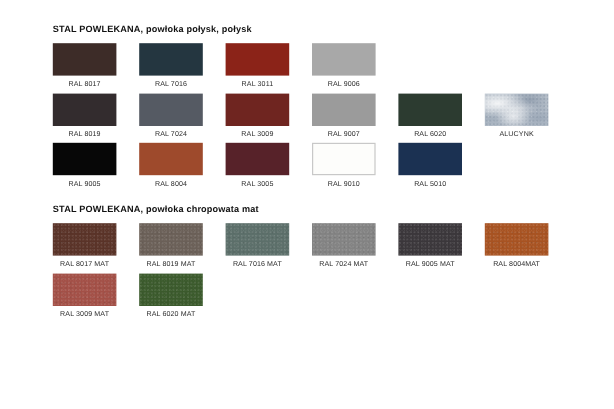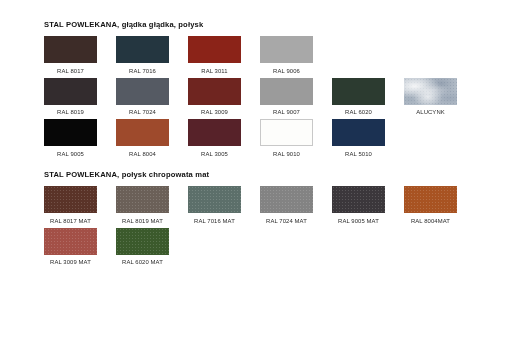--- a/index.html
+++ b/index.html
@@ -106,21 +106,21 @@
     background-position:
       0 0, 0 0, 0 0, 0 0, 0 0, 0 0, 0 0, 1px 1px;
   }
 </style>
 </head>
 <body>
 
 <div class="page">
 
   <div class="section" id="section-gloss">
-    <div class="section-title">STAL POWLEKANA, głądka głądka, połysk</div>
+    <div class="section-title">STAL POWLEKANA, powłoka połysk, połysk</div>
     <div class="rows">
         <div class="row">
           <div class="cell">
             <div class="swatch" style="background: rgb(61, 44, 40);"></div>
             <div class="swatch-label">RAL 8017</div>
           </div>
           <div class="cell">
             <div class="swatch" style="background: rgb(36, 54, 64);"></div>
             <div class="swatch-label">RAL 7016</div>
           </div>
@@ -178,21 +178,21 @@
           </div>
           <div class="cell">
             <div class="swatch" style="background: rgb(27, 49, 82);"></div>
             <div class="swatch-label">RAL 5010</div>
           </div>
         </div>
       </div>
   </div>
 
   <div class="section" id="section-mat">
-    <div class="section-title">STAL POWLEKANA, połysk chropowata mat</div>
+    <div class="section-title">STAL POWLEKANA, powłoka chropowata mat</div>
     <div class="rows">
         <div class="row">
           <div class="cell">
             <div class="swatch tex-mat" style="background: rgb(90, 51, 40);"></div>
             <div class="swatch-label">RAL 8017 MAT</div>
           </div>
           <div class="cell">
             <div class="swatch tex-mat" style="background: rgb(107, 96, 88);"></div>
             <div class="swatch-label">RAL 8019 MAT</div>
           </div>

